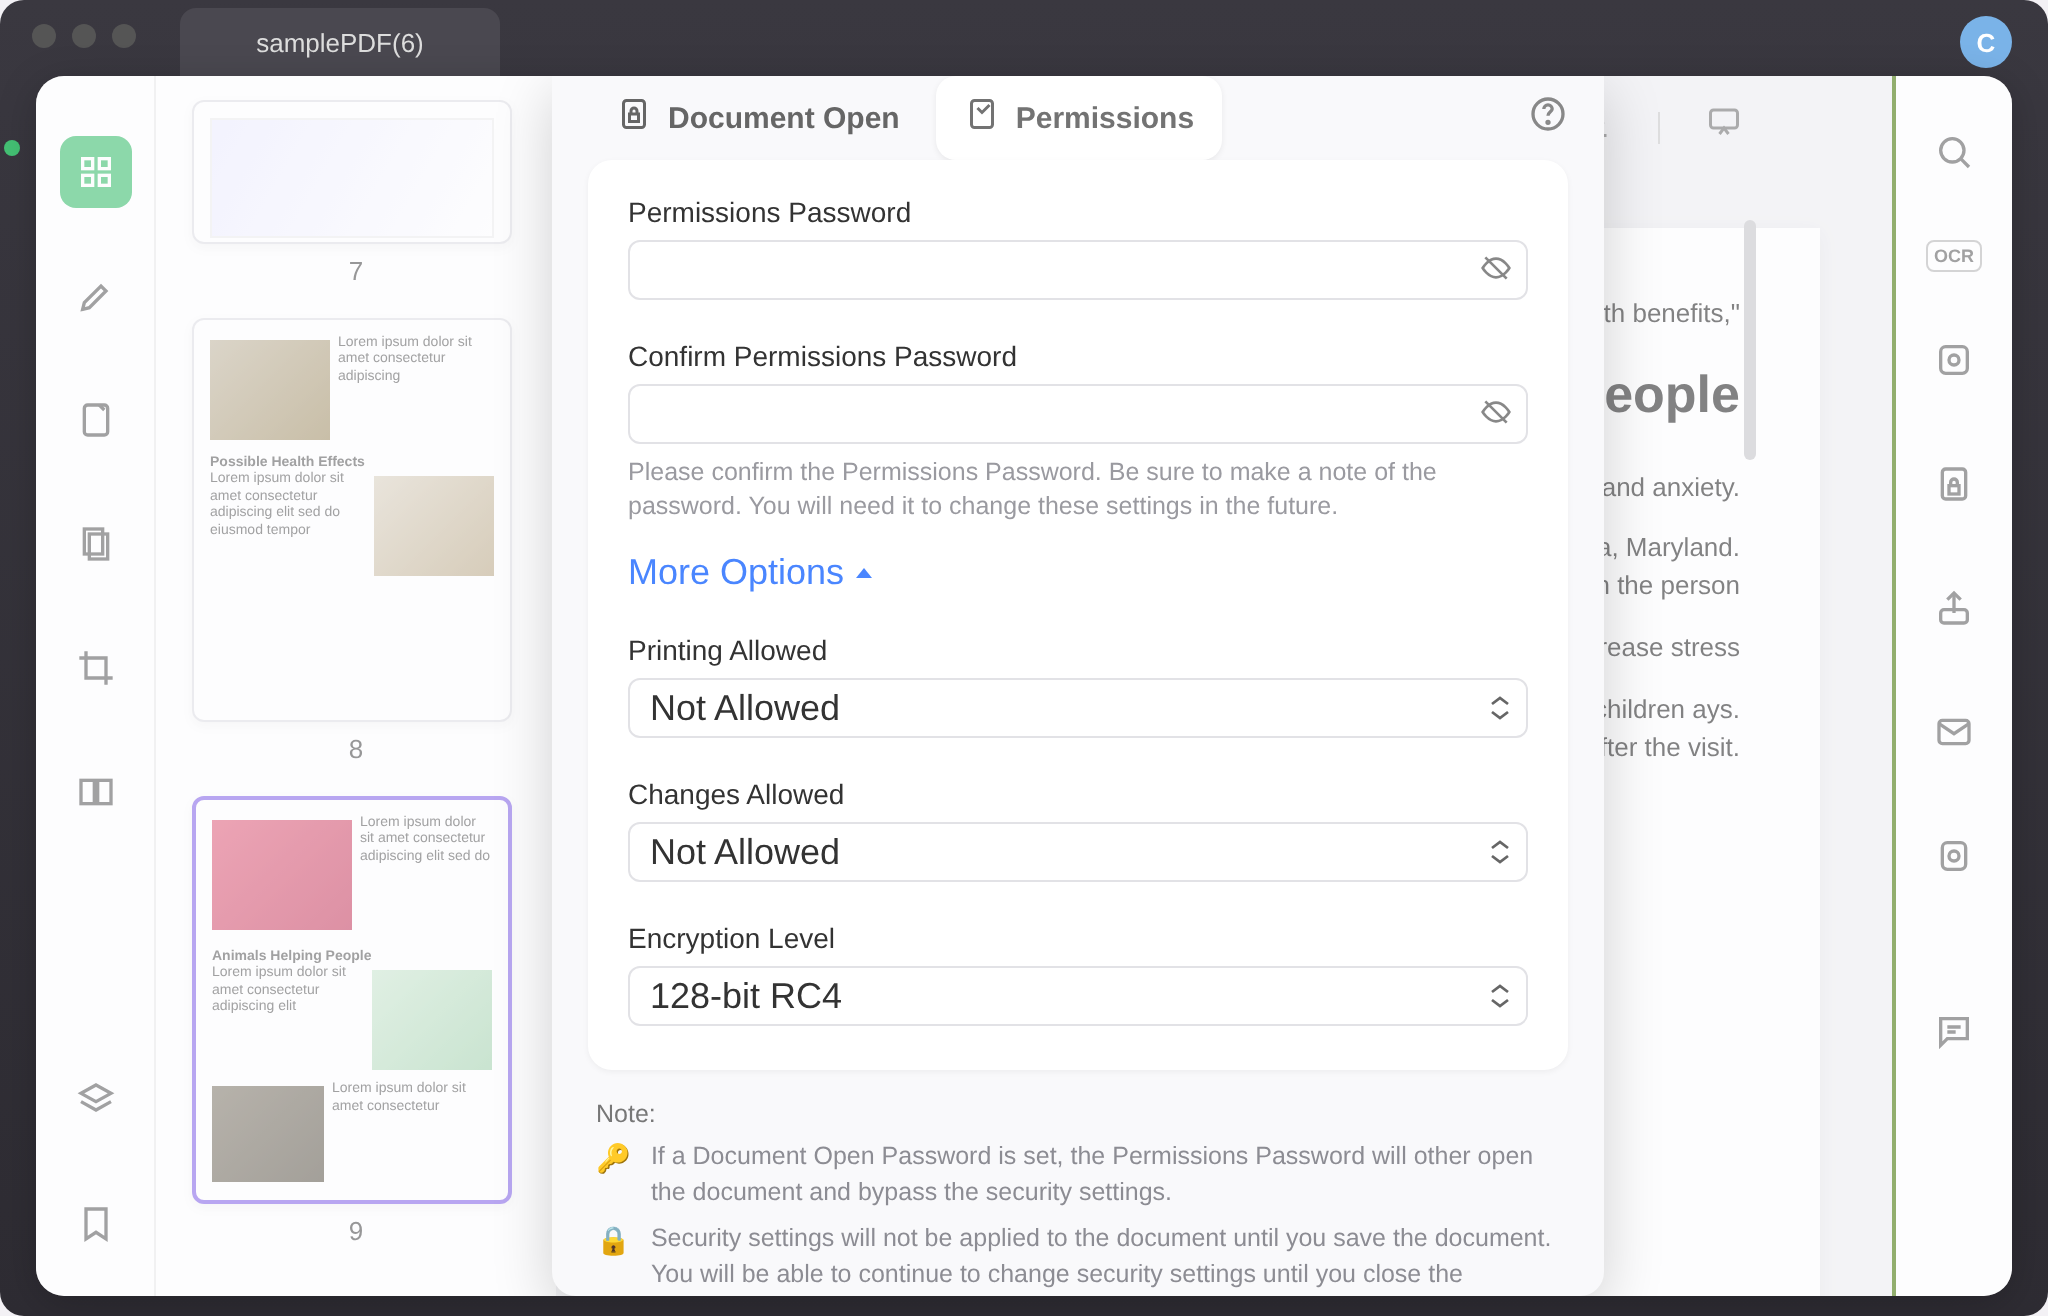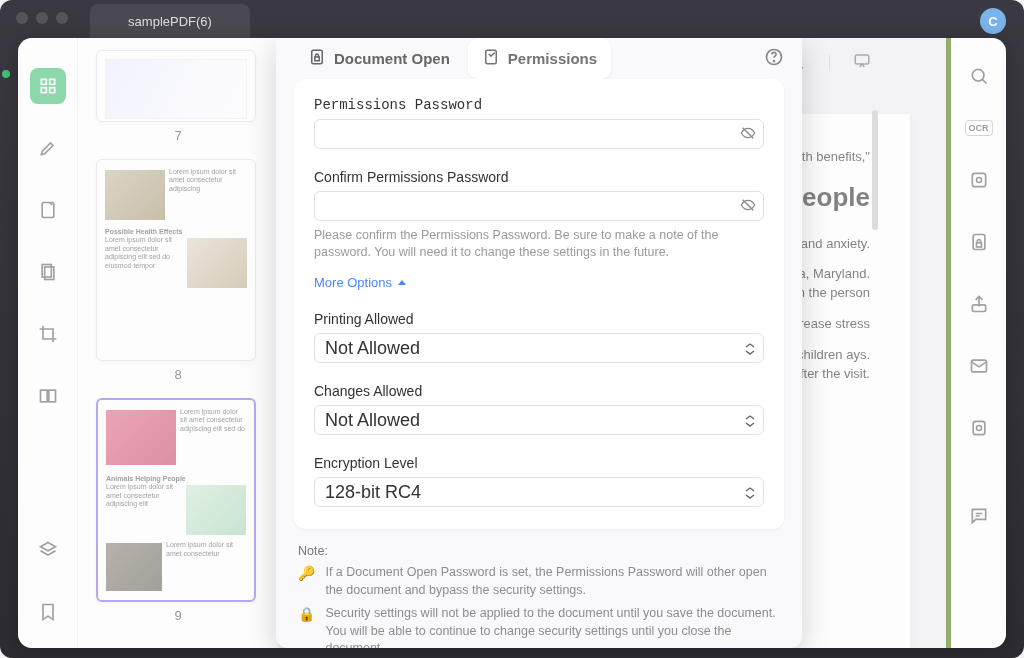--- a/index.html
+++ b/index.html
@@ -15,21 +15,21 @@
   .main-canvas { position: absolute; top: 38px; left: 18px; right: 18px; bottom: 10px; background: #fff; border-radius: 14px; box-shadow: 0 4px 20px rgba(0,0,0,.2); overflow: hidden; }
 
   
   .left-rail { position: absolute; top: 0; bottom: 0; left: 0; width: 60px; border-right: 1px solid #ececec; display: flex; flex-direction: column; align-items: center; padding-top: 30px; gap: 26px; }
   .rail-btn { width: 36px; height: 36px; border-radius: 8px; display: flex; align-items: center; justify-content: center; color: #666; }
   .rail-btn.active { background: #44c174; color: #fff; }
   .rail-btn svg { width: 20px; height: 20px; }
   .left-rail .spacer { flex: 1; }
 
   
-  .right-rail { position: absolute; top: 0; bottom: 0; right: 0; width: 60px; border-left: 5px solid #4d7c0f; display: flex; flex-direction: column; align-items: center; padding-top: 20px; gap: 26px; }
+  .right-rail { position: absolute; top: 0; bottom: 0; right: 0; width: 60px; border-left: 2px solid #4d7c0f; display: flex; flex-direction: column; align-items: center; padding-top: 20px; gap: 26px; }
   .ocr-badge { font-size: 9px; font-weight: 600; border: 1px solid #bbb; border-radius: 4px; padding: 2px 3px; color: #666; }
 
   
   .thumbs { position: absolute; top: 0; bottom: 0; left: 60px; width: 200px; padding: 12px 18px; overflow: hidden; }
   .thumb { width: 160px; background: #fff; border: 1px solid #e2e2e6; border-radius: 6px; margin-bottom: 6px; box-shadow: 0 2px 6px rgba(0,0,0,0.05); }
   .thumb.sel { border: 2px solid #8d6fe9; }
   .thumb .stub { height: 200px; padding: 8px; font-size: 7px; color: #666; line-height: 1.2; }
   .thumb .stub .h { font-weight: 700; font-size: 8px; color: #222; text-align: center; margin-bottom: 4px; }
   .thumb .stub .imgph { background: linear-gradient(135deg,#c6bca6,#a89770); width: 60px; height: 50px; float: left; margin: 2px 4px 2px 0; }
   .thumb .stub .imgph.pink { background: linear-gradient(135deg,#e36b85,#c94b6a); width: 70px; height: 55px; }
@@ -50,26 +50,26 @@
   .overlay { position: absolute; inset: 0; background: rgba(250,250,252,0.4); }
   .dialog { position: absolute; left: 258px; top: 0; width: 526px; bottom: 0; background: #f9f9fb; border-radius: 0 0 12px 12px; box-shadow: 0 8px 30px rgba(0,0,0,0.18); display: flex; flex-direction: column; }
   .dlg-tabs { display: flex; align-items: center; height: 56px; padding: 0 18px; gap: 4px; }
   .dlg-tab { display: flex; align-items: center; gap: 8px; padding: 10px 14px; border-radius: 10px; font-size: 15px; font-weight: 600; color: #666; }
   .dlg-tab.active { background: #fff; color: #737373; box-shadow: 0 1px 3px rgba(0,0,0,0.07); }
   .dlg-tab svg { width: 18px; height: 18px; }
   .help-corner { margin-left: auto; color: #888; }
 
   .dlg-body { margin: 0 18px; padding: 18px 20px 22px; background: #fff; border-radius: 12px; flex: 0 0 auto; box-shadow: 0 1px 3px rgba(0,0,0,0.05); }
   .dlg-body .lbl { font-size: 14px; color: #333; margin-bottom: 6px; margin-top: 20px; }
-  .dlg-body .lbl:first-child { margin-top: 0; font-family: Liberation Mono, monospace; }
+  .dlg-body .lbl:first-child { margin-top: 0; }
   .pw-field { position: relative; }
   .pw-field input { width: 100%; height: 30px; border: 1px solid #e2e2e6; border-radius: 6px; padding: 0 34px 0 10px; font-size: 13px; background: #fff; }
   .pw-field .eye { position: absolute; right: 8px; top: 6px; color: #888; }
   .hint { font-size: 12.5px; color: #9a9aa0; margin-top: 6px; line-height: 1.35; }
-  .more-link { display: inline-flex; align-items: center; gap: 6px; color: #4a86ff; font-size: 13px; margin-top: 14px; justify-content: flex-end; }
+  .more-link { display: inline-flex; align-items: center; gap: 6px; color: #4a86ff; font-size: 18px; margin-top: 14px; justify-content: flex-end; }
   .more-link .tri { width: 0; height: 0; border-left: 4px solid transparent; border-right: 4px solid transparent; border-bottom: 5px solid #4a86ff; }
 
   .sel-wrap { position: relative; }
   .sel-wrap select { width: 100%; height: 30px; appearance: none; -webkit-appearance: none; border: 1px solid #e2e2e6; border-radius: 6px; background: #fff; padding: 0 26px 0 10px; font-size: 18px; color: #333; }
   .sel-wrap .caret { position: absolute; right: 9px; top: 8px; color: #666; pointer-events: none; }
   .caret svg { width: 10px; height: 12px; }
 
   .chk { display: flex; align-items: center; gap: 8px; margin-top: 10px; font-size: 13px; color: #444; }
   .chk .box { width: 15px; height: 15px; border: 1px solid #c9c9ce; border-radius: 3px; background: #fff; }
 

